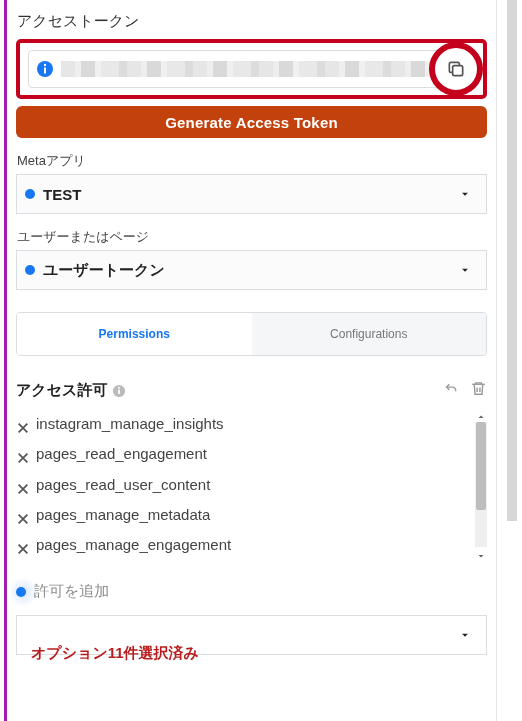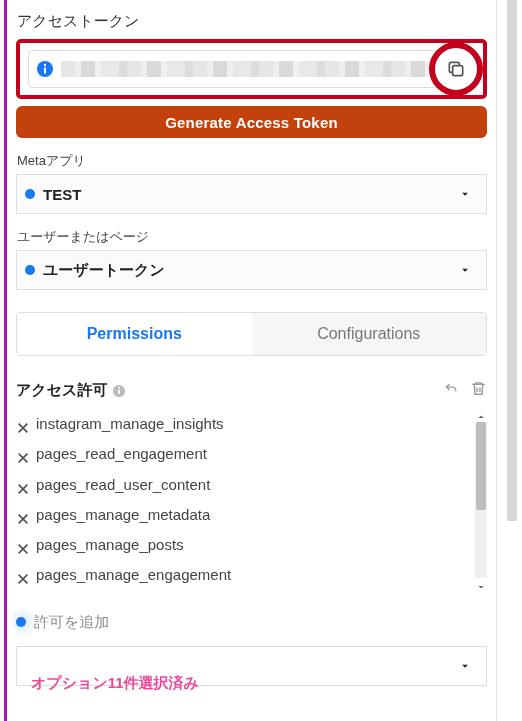--- a/index.html
+++ b/index.html
@@ -141,21 +141,21 @@
     border-radius: 4px;
     overflow: hidden;
     display: flex;
     height: 44px;
   }
   .tab {
     flex: 1;
     display: flex;
     align-items: center;
     justify-content: center;
-    font-size: 16px;
+    font-size: 12px;
     font-weight: 400;
     color: #777;
     background: #f5f6f7;
     cursor: pointer;
   }
   .tab.active {
     background: #fff;
     color: #1877f2;
     font-weight: 700;
   }
@@ -244,21 +244,21 @@
     border: 1px solid #dadde1;
     height: 40px;
     display: flex;
     align-items: center;
     padding: 0 14px 0 14px;
   }
   .options-text {
     flex: 1;
     font-size: 15px;
     font-weight: 700;
-    color: #ec4899;
+    color: #b91c1c;
     margin-top: 36px;
   }
 </style>
 </head>
 <body>
 
 <div class="main-scrollbar"></div>
 
 <div class="panel">
   <div class="panel-inner">
@@ -369,26 +369,20 @@
         <div class="perm-item">
           <span class="perm-x"><svg viewBox="0 0 16 16" stroke="currentColor" stroke-width="2">
                 <path d="M3 3l10 10M13 3L3 13"></path>
               </svg></span>
           <span>pages_manage_metadata</span>
         </div>
         <div class="perm-item">
           <span class="perm-x"><svg viewBox="0 0 16 16" stroke="currentColor" stroke-width="2">
                 <path d="M3 3l10 10M13 3L3 13"></path>
               </svg></span>
-          <span>pages_manage_posts</span>
-        </div>
-        <div class="perm-item">
-          <span class="perm-x"><svg viewBox="0 0 16 16" stroke="currentColor" stroke-width="2">
-                <path d="M3 3l10 10M13 3L3 13"></path>
-              </svg></span>
           <span>pages_manage_engagement</span>
         </div>
       </div>
       <div class="perm-scroll-rail">
         <span class="perm-scroll-arrow"><svg viewBox="0 0 24 24" fill="currentColor">
               <path d="M7 14l5-5 5 5z"></path>
             </svg></span>
         <div class="perm-scroll-track">
           <div class="perm-scroll-thumb"></div>
         </div>

